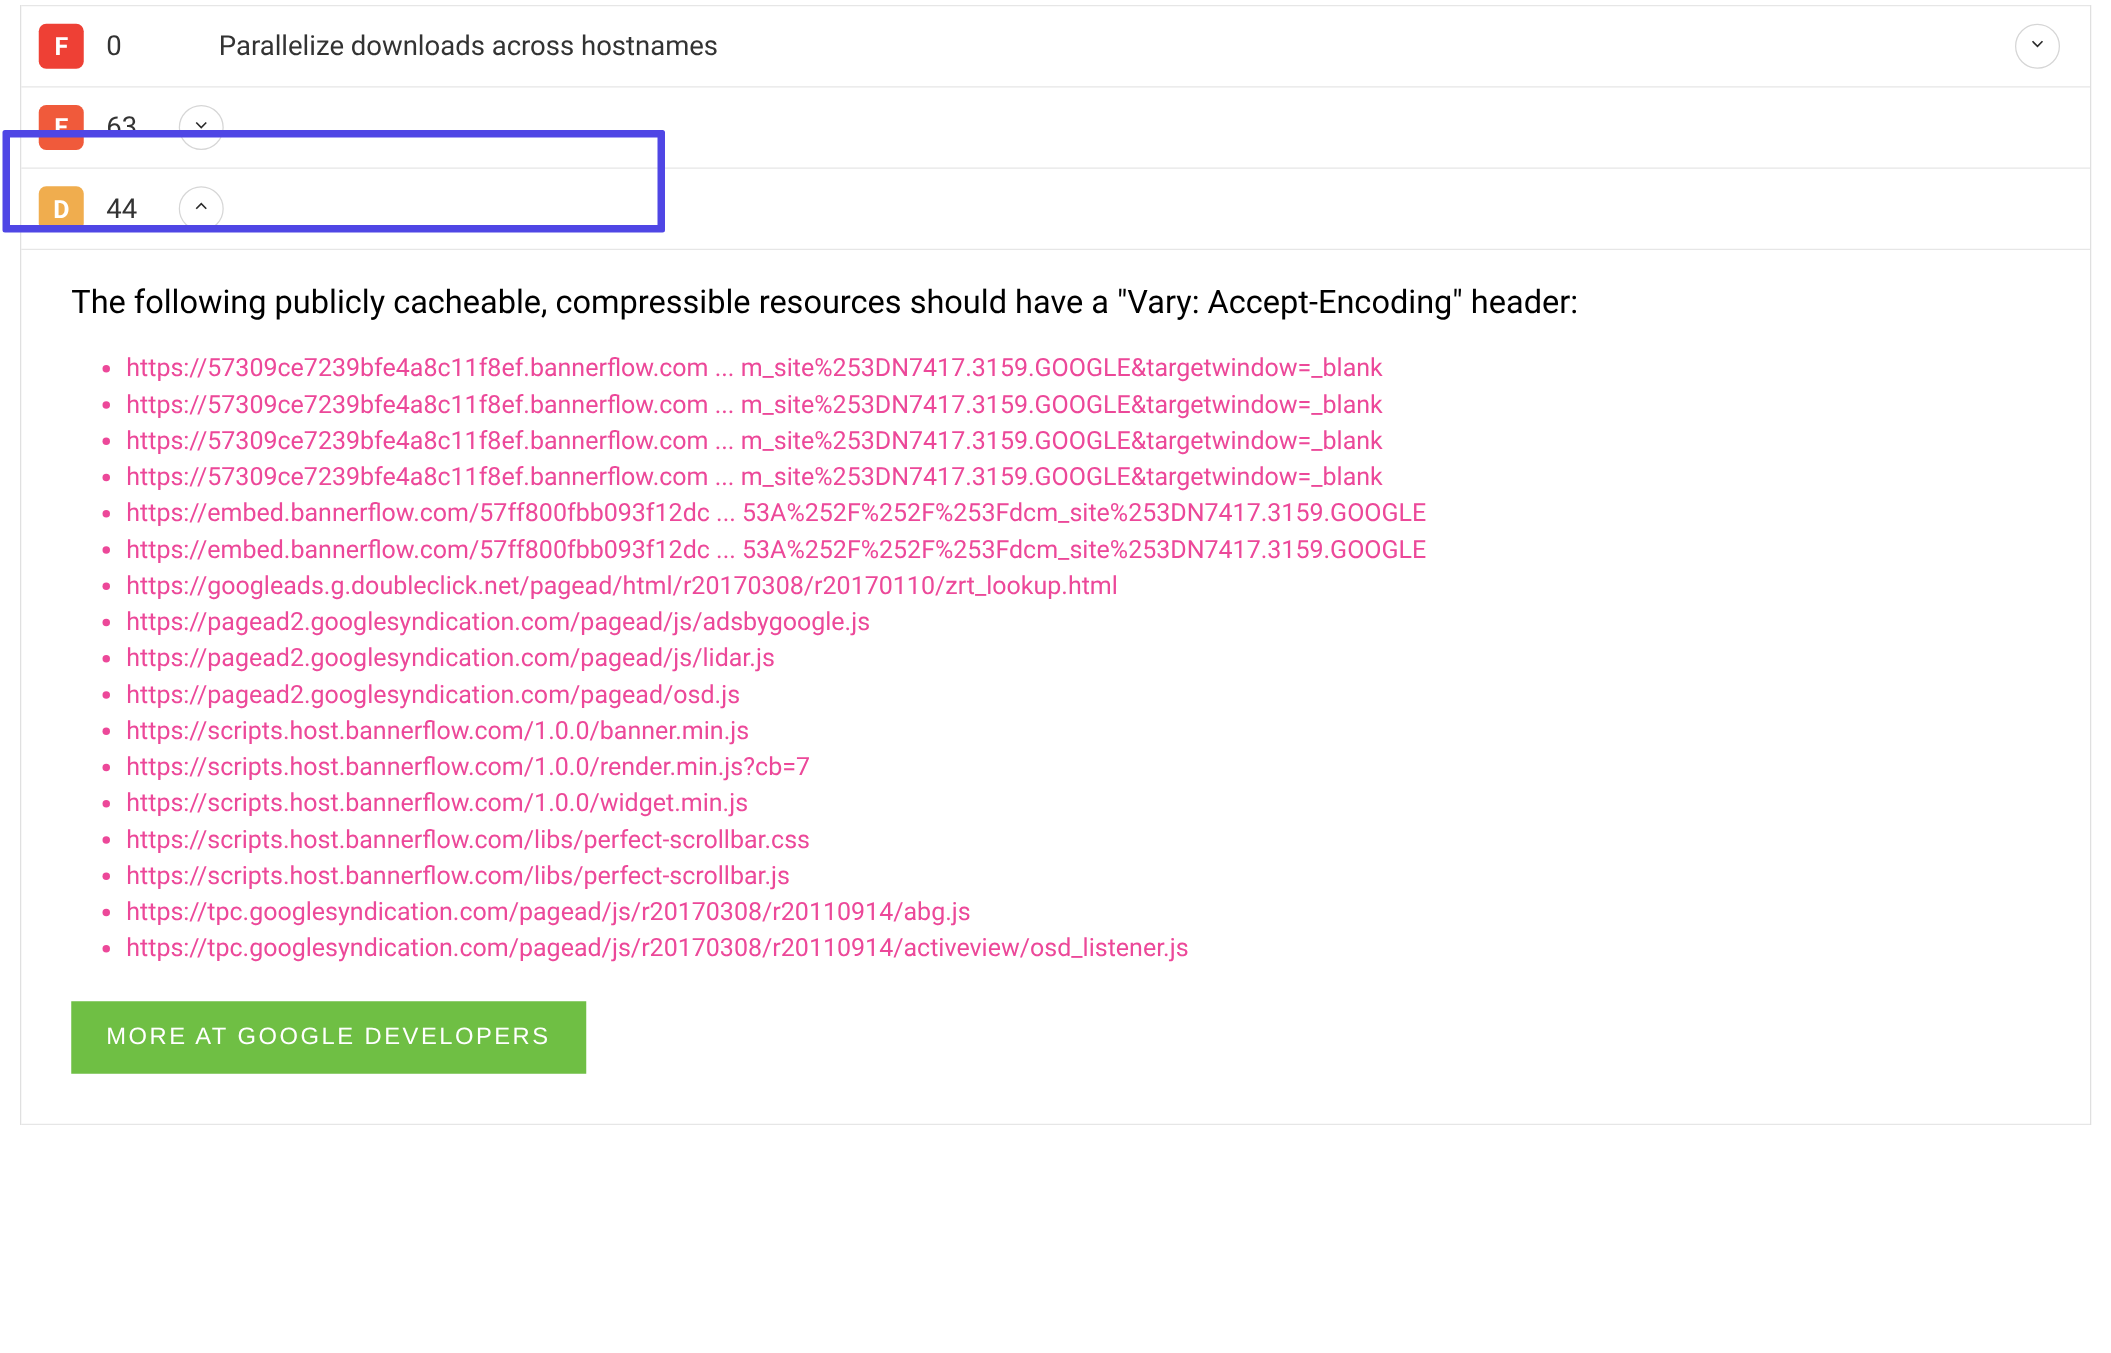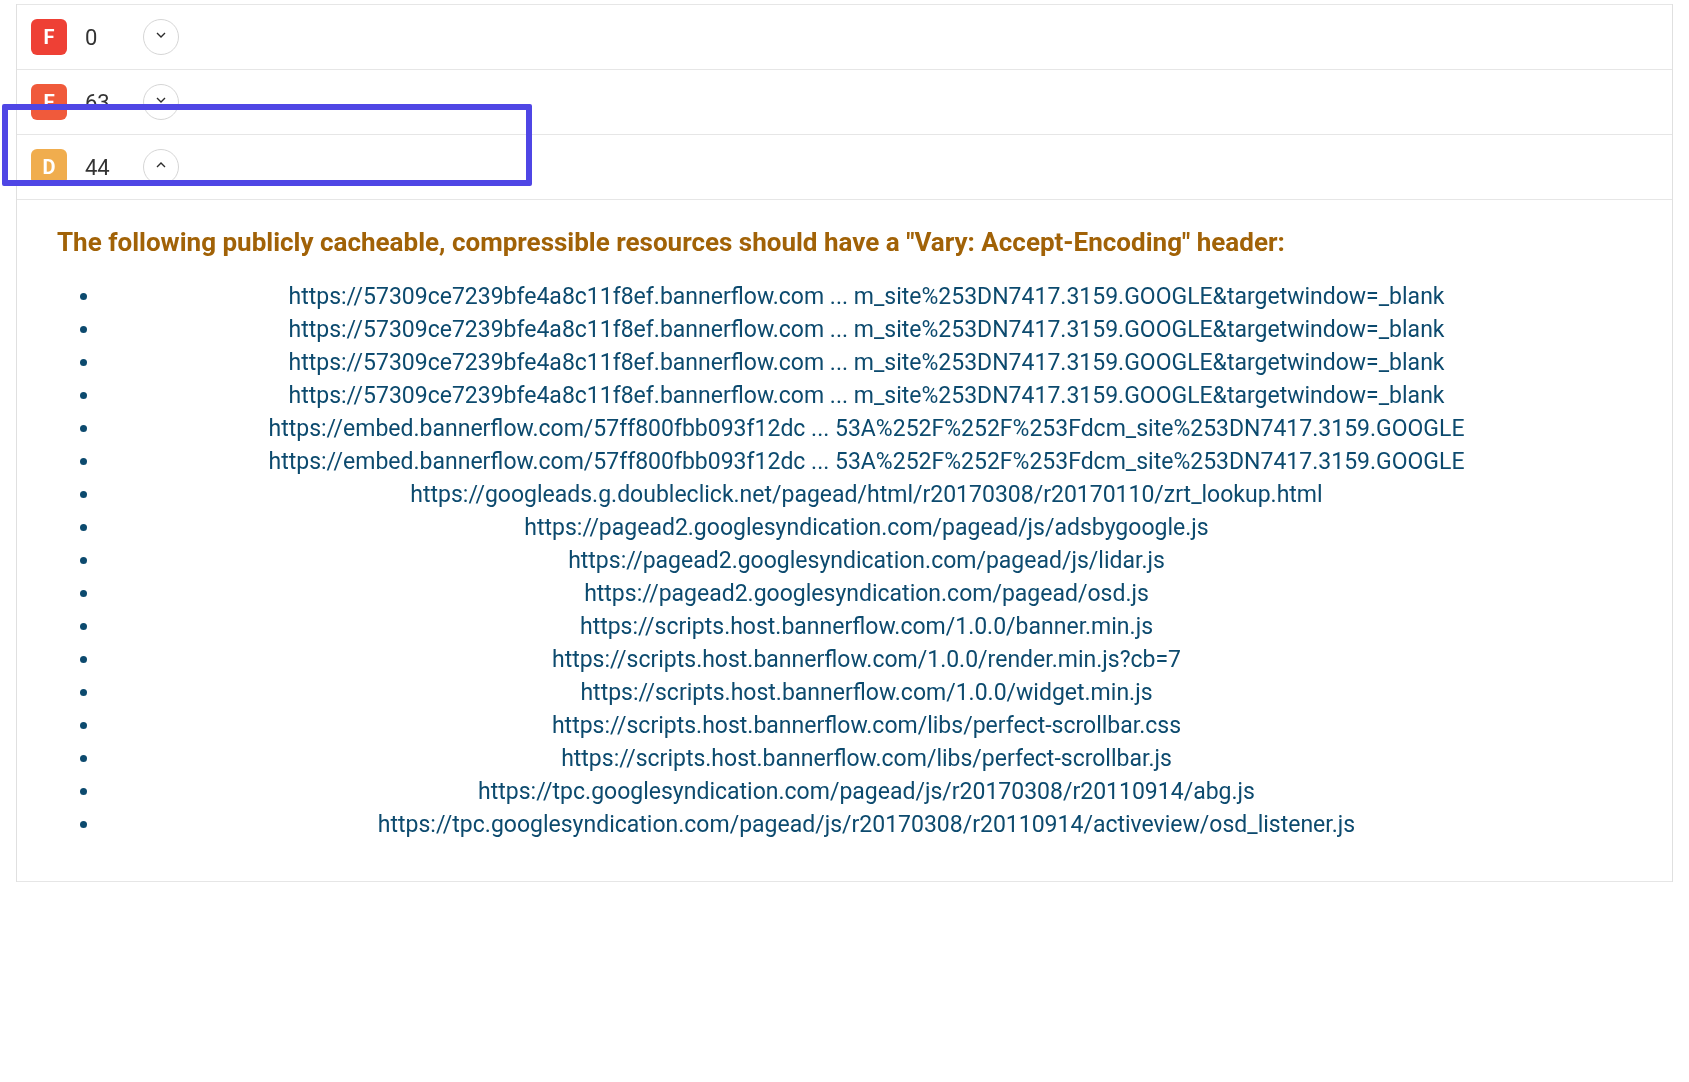--- a/index.html
+++ b/index.html
@@ -13,36 +13,37 @@
   .grade.D { background:#f0ad4e; }
   .score { width:72px; padding-left:18px; font-size:22px; color:#333; flex:0 0 72px; }
   .title { font-size:22px; color:#333; padding-left:36px; flex:1 1 auto; }
   .chev-wrap { flex:0 0 44px; display:flex; align-items:center; justify-content:center; }
   .chev { width:36px; height:36px; border-radius:50%; border:1px solid #d6d6d6; background:#fff; display:flex; align-items:center; justify-content:center; }
   .chev svg { width:16px; height:16px; stroke:#2b2b2b; stroke-width:2; fill:none; }
 
   .highlight-box { position:absolute; left:2px; top:104px; width:530px; height:82px; border:6px solid #4f46e5; pointer-events:none; border-radius:2px; }
 
   .details { padding: 24px 40px 40px 40px; border-bottom:1px solid #e6e6e6; }
-  .details-head { font-size:26px; line-height:1.45; color:#a16207; margin-bottom:18px; font-weight:700; }
+  .details-head { font-size:26px; line-height:1.45; color:#000000; margin-bottom:18px; font-weight:400; }
   ul.res { list-style: disc; padding-left: 44px; }
-  ul.res li { font-size:23px; line-height:1.35; color:#0c4a6e; padding:1px 0; word-break:break-all;text-align:center; }
+  ul.res li { font-size:20px; line-height:1.35; color:#ec4899; padding:1px 0; word-break:break-all; }
   .more-btn { display:inline-block; margin-top:28px; background:#6fbf44; color:#fff; font-size:19px; letter-spacing:2px; padding:18px 28px; border:none; cursor:pointer; font-weight:500; }
   
   .outer { position:relative; padding-top:4px; }
 </style>
 </head>
 <body>
 
 <div class="outer">
   <div class="panel">
 
     <div class="row first">
       <div class="grade F">F</div>
       <div class="score">0</div>
+      <div class="title">Parallelize downloads across hostnames</div>
       <div class="chev-wrap">
         <div class="chev">
           <span><svg viewBox="0 0 24 24">
                 <polyline points="6 9 12 15 18 9"></polyline>
               </svg></span>
         </div>
       </div>
     </div>
 
     <div class="row">
@@ -83,18 +84,19 @@
           <li>https://pagead2.googlesyndication.com/pagead/js/lidar.js</li>
           <li>https://pagead2.googlesyndication.com/pagead/osd.js</li>
           <li>https://scripts.host.bannerflow.com/1.0.0/banner.min.js</li>
           <li>https://scripts.host.bannerflow.com/1.0.0/render.min.js?cb=7</li>
           <li>https://scripts.host.bannerflow.com/1.0.0/widget.min.js</li>
           <li>https://scripts.host.bannerflow.com/libs/perfect-scrollbar.css</li>
           <li>https://scripts.host.bannerflow.com/libs/perfect-scrollbar.js</li>
           <li>https://tpc.googlesyndication.com/pagead/js/r20170308/r20110914/abg.js</li>
           <li>https://tpc.googlesyndication.com/pagead/js/r20170308/r20110914/activeview/osd_listener.js</li>
         </ul>
+      <button class="more-btn">MORE AT GOOGLE DEVELOPERS</button>
     </div>
 
   </div>
 
   <div class="highlight-box"></div>
 </div>
 
 </body></html>

